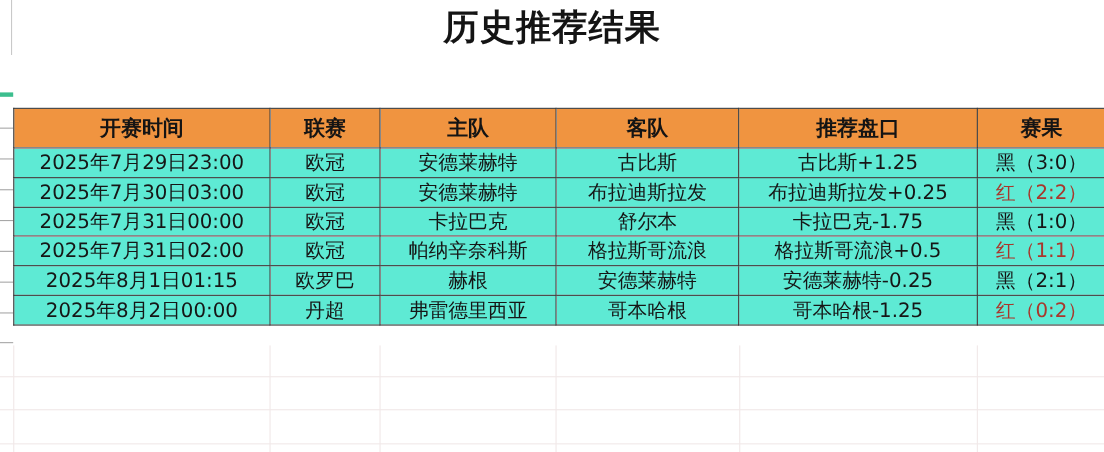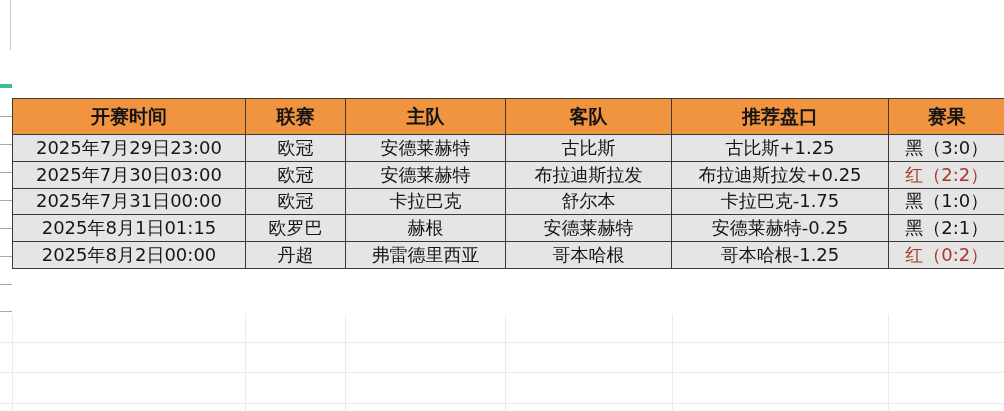--- a/index.html
+++ b/index.html
@@ -17,35 +17,36 @@
     border-collapse:collapse; table-layout:fixed;margin-top:48px;
   }
   table.results th, table.results td {
     border:1.5px solid #3a3a3a; padding:0 2px; text-align:center;
     vertical-align:middle; white-space:nowrap; overflow:hidden;
   }
   table.results th:last-child, table.results td:last-child { border-right:none; }
   table.results th {
     background:#F09440; height:35px; font-size:19px; font-weight:bold; color:#141414;
   }
-  table.results td { height:25.8px; font-size:18px; color:#161616; background:#e5e5e5; }
+  table.results td { height:25.8px; font-size:18px; color:#161616; background:#5eead4; }
   table.results td.red { color:#A9372C; }
   
   .gutter-vline { position:absolute; left:10px; top:0; width:1px; height:50px; background:#c9c9c9; }
   .strip-line { position:absolute; left:0; width:12px; height:1px; background:#a7a7a7; }
   .green-mark { position:absolute; left:0; top:84px; width:12px; height:4px; background:#3CBE8E; }
   
   .grid-h { position:absolute; left:0; width:1004px; height:1px; background:#F1E8E8; }
   .grid-v { position:absolute; top:314px; width:1px; height:97px; background:#F1E8E8; }
 </style>
 </head>
 <body>
 
 <div class="screen">
 
+  <div class="title">历史推荐结果</div>
 
   <div class="gutter-vline"></div>
   <div class="green-mark"></div>
   <div id="row-gutter">
       <div class="strip-line" style="top: 116px;"></div>
       <div class="strip-line" style="top: 144px;"></div>
       <div class="strip-line" style="top: 172px;"></div>
       <div class="strip-line" style="top: 200px;"></div>
       <div class="strip-line" style="top: 228px;"></div>
       <div class="strip-line" style="top: 256px;"></div>
@@ -91,20 +92,28 @@
         </tr>
         <tr>
           <td>2025年7月31日00:00</td>
           <td>欧冠</td>
           <td>卡拉巴克</td>
           <td>舒尔本</td>
           <td>卡拉巴克-1.75</td>
           <td>黑（1:0）</td>
         </tr>
         <tr>
+          <td>2025年7月31日02:00</td>
+          <td>欧冠</td>
+          <td>帕纳辛奈科斯</td>
+          <td>格拉斯哥流浪</td>
+          <td>格拉斯哥流浪+0.5</td>
+          <td class="red">红（1:1）</td>
+        </tr>
+        <tr>
           <td>2025年8月1日01:15</td>
           <td>欧罗巴</td>
           <td>赫根</td>
           <td>安德莱赫特</td>
           <td>安德莱赫特-0.25</td>
           <td>黑（2:1）</td>
         </tr>
         <tr>
           <td>2025年8月2日00:00</td>
           <td>丹超</td>

